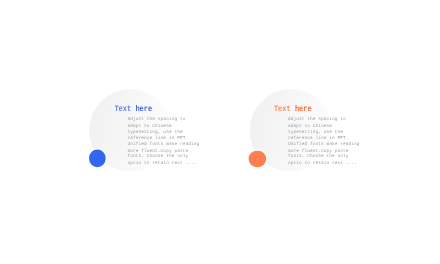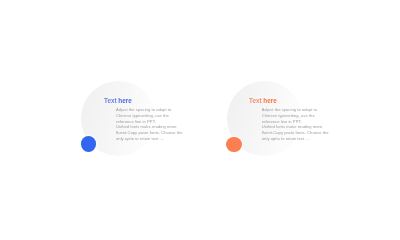--- a/index.html
+++ b/index.html
@@ -2,21 +2,21 @@
 <html><head>
 <meta charset="utf-8">
 <title>Two Circle Text Cards Slide</title>
 <style>
   html,body{margin:0;padding:0;}
   body{
     width:400px;height:225px;background:#ffffff;overflow:hidden;
     font-family:"Liberation Sans",sans-serif;
   }
   .slide{position:relative;width:400px;height:225px;background:#ffffff;}
-  .card{position:absolute;left:0;top:0;width:324px;height:225px;}
+  .card{position:absolute;left:0;top:0;width:324px;height:225px;font-family:Liberation Mono, monospace;}
   .blob{position:absolute;width:75px;height:75px;border-radius:50%;}
   .dot{
     position:absolute;width:15.6px;height:15.6px;border-radius:50%;
     box-shadow:0 0 2.2px 0.9px rgba(255,255,255,0.95);
   }
   .title{
     position:absolute;font-size:7.55px;font-weight:bold;white-space:nowrap;
     transform:scaleX(0.842) translateZ(0);transform-origin:left top;
   }
   .body{

